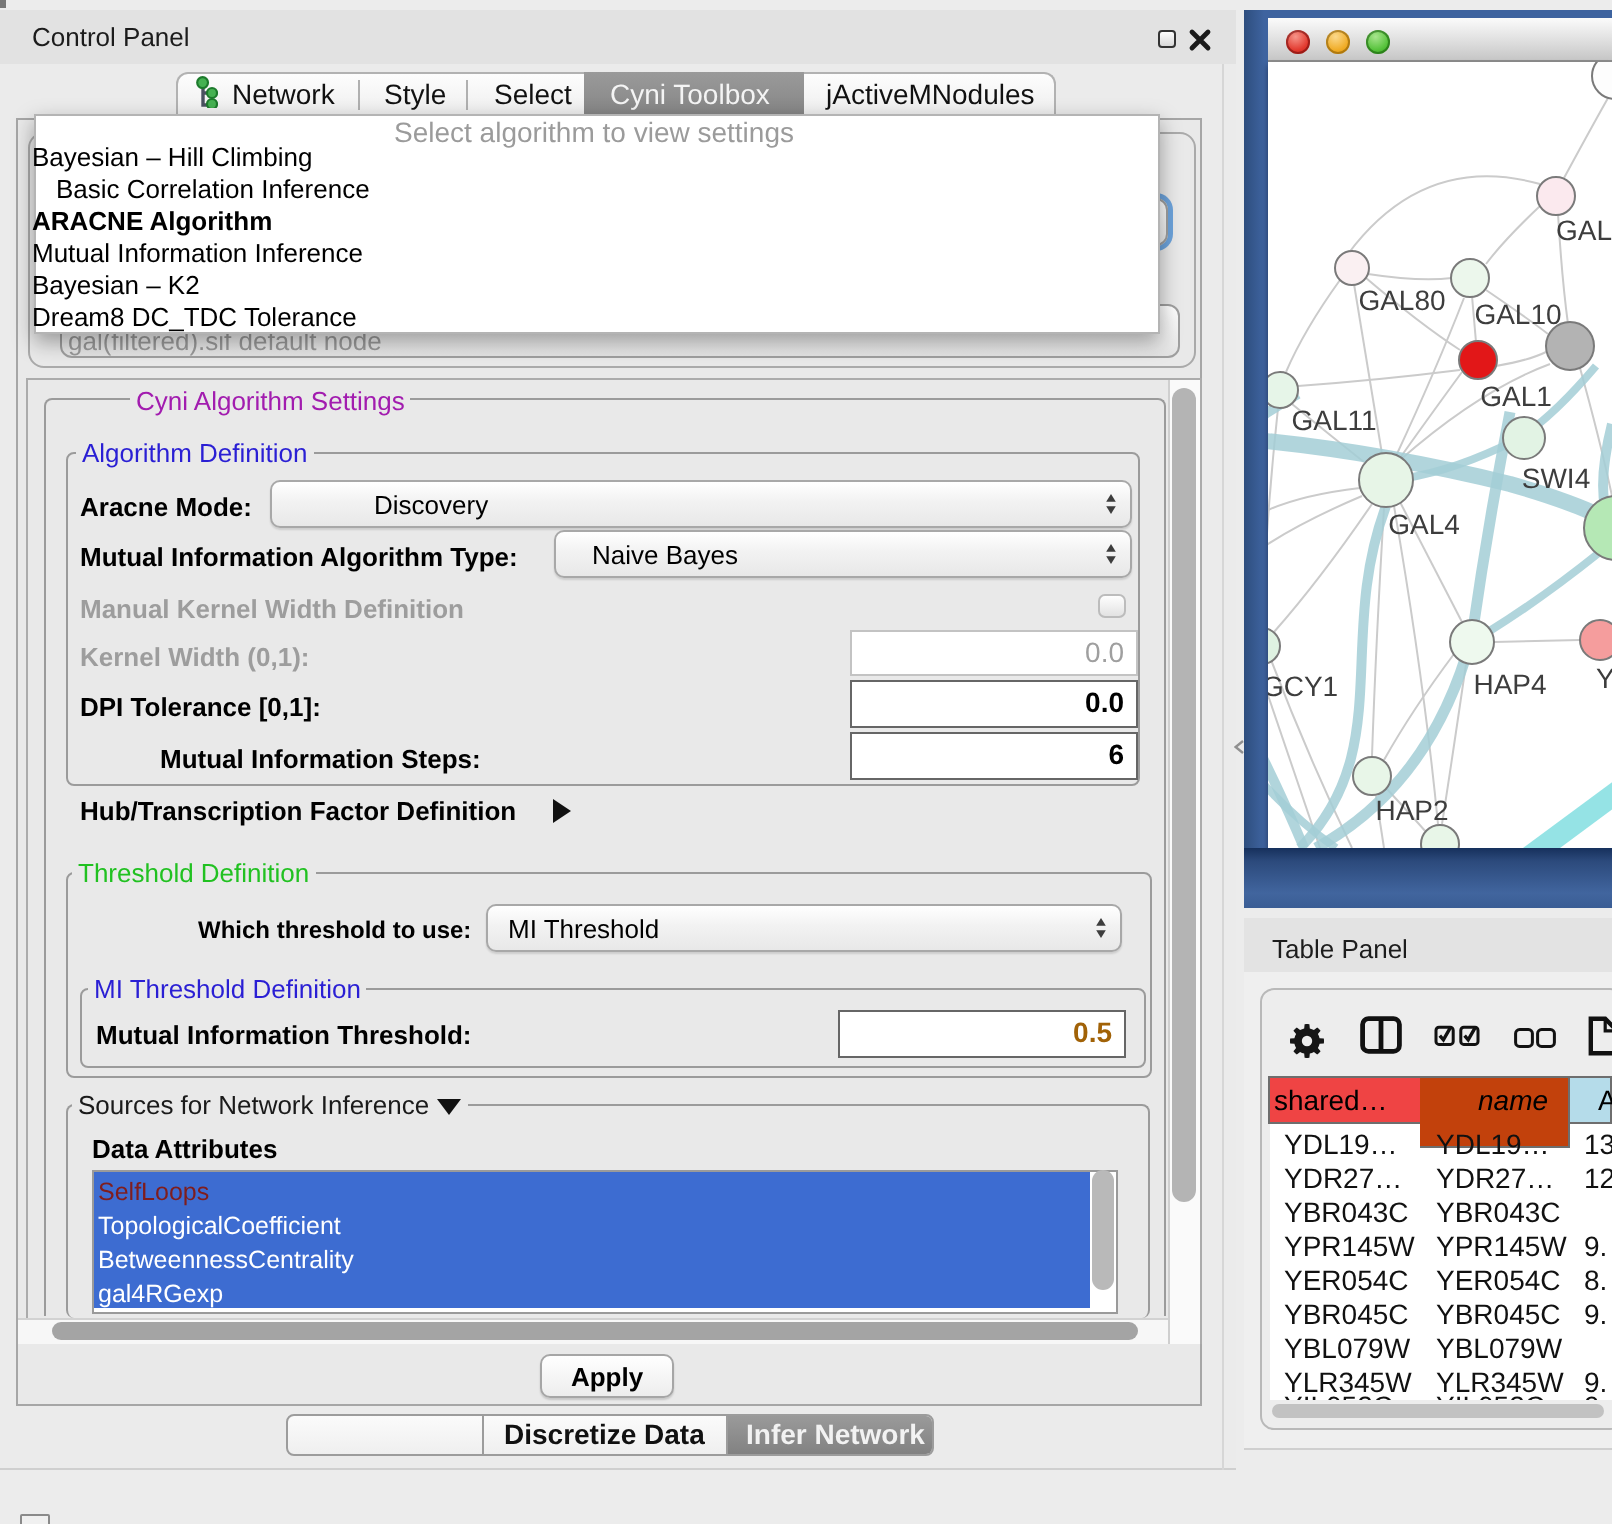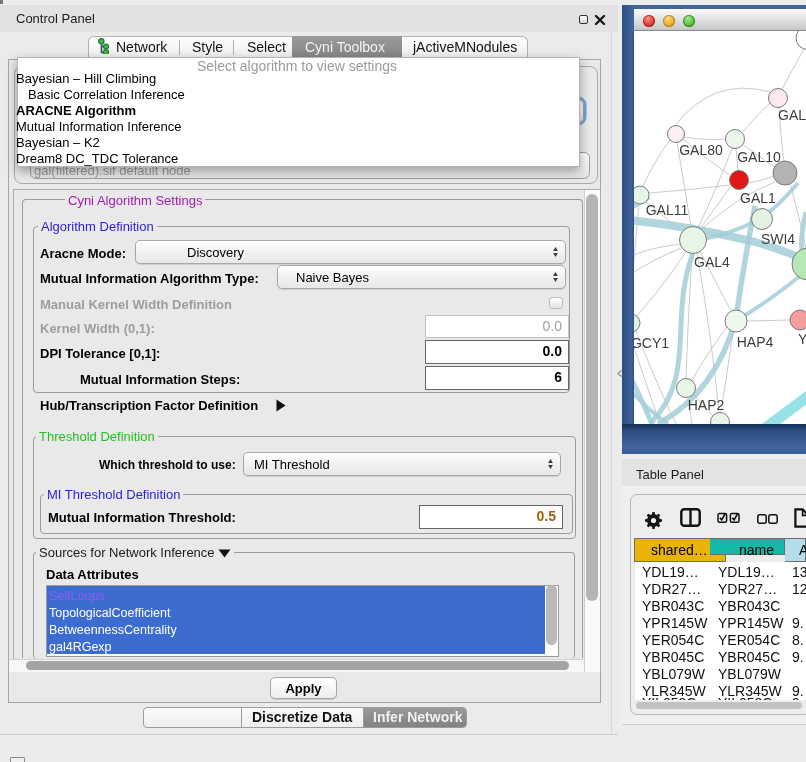--- a/index.html
+++ b/index.html
@@ -118,21 +118,21 @@
 <div class="tfield b" style="left:419px;top:505px;width:144px;height:24px;border:1.5px solid #666666;color:#a16207;">0.5</div>
 
 <div class="fieldset" style="left:33px;top:552px;width:542px;height:107px;border-bottom:none;"></div>
 <div class="ftitle fs13" style="left:36px;top:545px;color:#1a1a1a;">Sources for Network Inference <svg width="13" height="9" viewBox="0 0 13 9" style="vertical-align:-1px;">
       <path d="M0.5 0.5 L12.5 0.5 L6.5 8.5 Z" fill="#111"></path>
     </svg></div>
 <div class="lbl fs12 b" style="left:46px;top:567px;">Data Attributes</div>
 
 <div class="abs" style="left:46px;top:585px;width:513px;height:72px;border:1px solid #9a9a9a;background:#ffffff;"></div>
 <div class="abs" style="left:47px;top:586px;width:498px;height:68px;background:#3d6cd1;"></div>
-<div class="lbl" style="left:49px;top:588px;font-size:12.5px;line-height:17px;color:#8b5cf6;">SelfLoops</div>
+<div class="lbl" style="left:49px;top:588px;font-size:12.5px;line-height:17px;color:#7f1d1d;">SelfLoops</div>
 <div class="lbl" style="left:49px;top:605px;font-size:12.5px;line-height:17px;color:#fff;">TopologicalCoefficient</div>
 <div class="lbl" style="left:49px;top:622px;font-size:12.5px;line-height:17px;color:#fff;">BetweennessCentrality</div>
 <div class="lbl" style="left:49px;top:639px;font-size:12.5px;line-height:17px;color:#fff;">gal4RGexp</div>
 
 <div class="abs" style="left:546px;top:585px;width:11px;height:60px;background:#b9b9b9;border-radius:6px;"></div>
 
 <div class="abs" style="left:584px;top:190px;width:16px;height:482px;background:#fafafa;border-left:1px solid #cfcfcf;"></div>
 <div class="abs" style="left:586px;top:194px;width:12px;height:407px;background:#b4b4b4;border-radius:7px;"></div>
 
 <div class="abs" style="left:9px;top:659px;width:575px;height:13px;background:#f7f7f7;border-top:1px solid #d2d2d2;"></div>
@@ -275,22 +275,22 @@
     <rect x="0.8" y="0.8" width="8.4" height="8.4" rx="2" fill="none" stroke="#111" stroke-width="1.5"></rect>
     <rect x="11.8" y="0.8" width="8.4" height="8.4" rx="2" fill="none" stroke="#111" stroke-width="1.5"></rect>
   </svg>
   <svg class="abs" style="left:172px;top:49px;" width="16" height="20" viewBox="0 0 16 20">
     <path d="M1.4 1.4 H8.6 L14.6 7.4 V18.6 H1.4 Z" fill="none" stroke="#111" stroke-width="2.2"></path>
     <path d="M8.6 1.4 V7.4 H14.6" fill="none" stroke="#111" stroke-width="1.6"></path>
   </svg>
 
   <div class="abs" style="left:13px;top:103px;width:171px;height:138px;background:#ffffff;"></div>
 
-  <div class="abs" style="left:12px;top:79px;width:92px;height:24px;background:#eab308;border:1px solid #6e6e6e;font-size:14px;line-height:23px;padding-left:16px;">shared…</div>
-  <div class="abs" style="left:88px;top:79px;width:75px;height:17px;background:#14b8a6;border:1px solid #6e6e6e;border-left:none;font-size:14px;line-height:23px;padding-left:29px;">name</div>
+  <div class="abs" style="left:12px;top:79px;width:92px;height:24px;background:#ef4444;border:1px solid #6e6e6e;font-size:14px;line-height:23px;padding-left:2px;">shared…</div>
+  <div class="abs" style="left:88px;top:79px;width:75px;height:36px;background:#c2410c;border:1px solid #6e6e6e;border-left:none;font-size:14px;line-height:23px;padding-left:29px;font-style:italic;">name</div>
   <div class="abs" style="left:163px;top:79px;width:21px;height:24px;background:#b5dcea;border:1px solid #6e6e6e;border-left:none;font-size:14px;line-height:23px;padding-left:14px;">A</div>
 
   <div class="abs" style="left:13px;top:103px;width:171px;height:138px;overflow:hidden;font-size:14px;color:#111;">
     <div class="lbl" style="left:7px;top:2px;">YDL19…</div>
       <div class="lbl" style="left:83px;top:2px;">YDL19…</div>
       <div class="lbl" style="left:157px;top:2px;">13…</div>
     <div class="lbl" style="left:7px;top:19px;">YDR27…</div>
       <div class="lbl" style="left:83px;top:19px;">YDR27…</div>
       <div class="lbl" style="left:157px;top:19px;">12…</div>
     <div class="lbl" style="left:7px;top:36px;">YBR043C</div>

